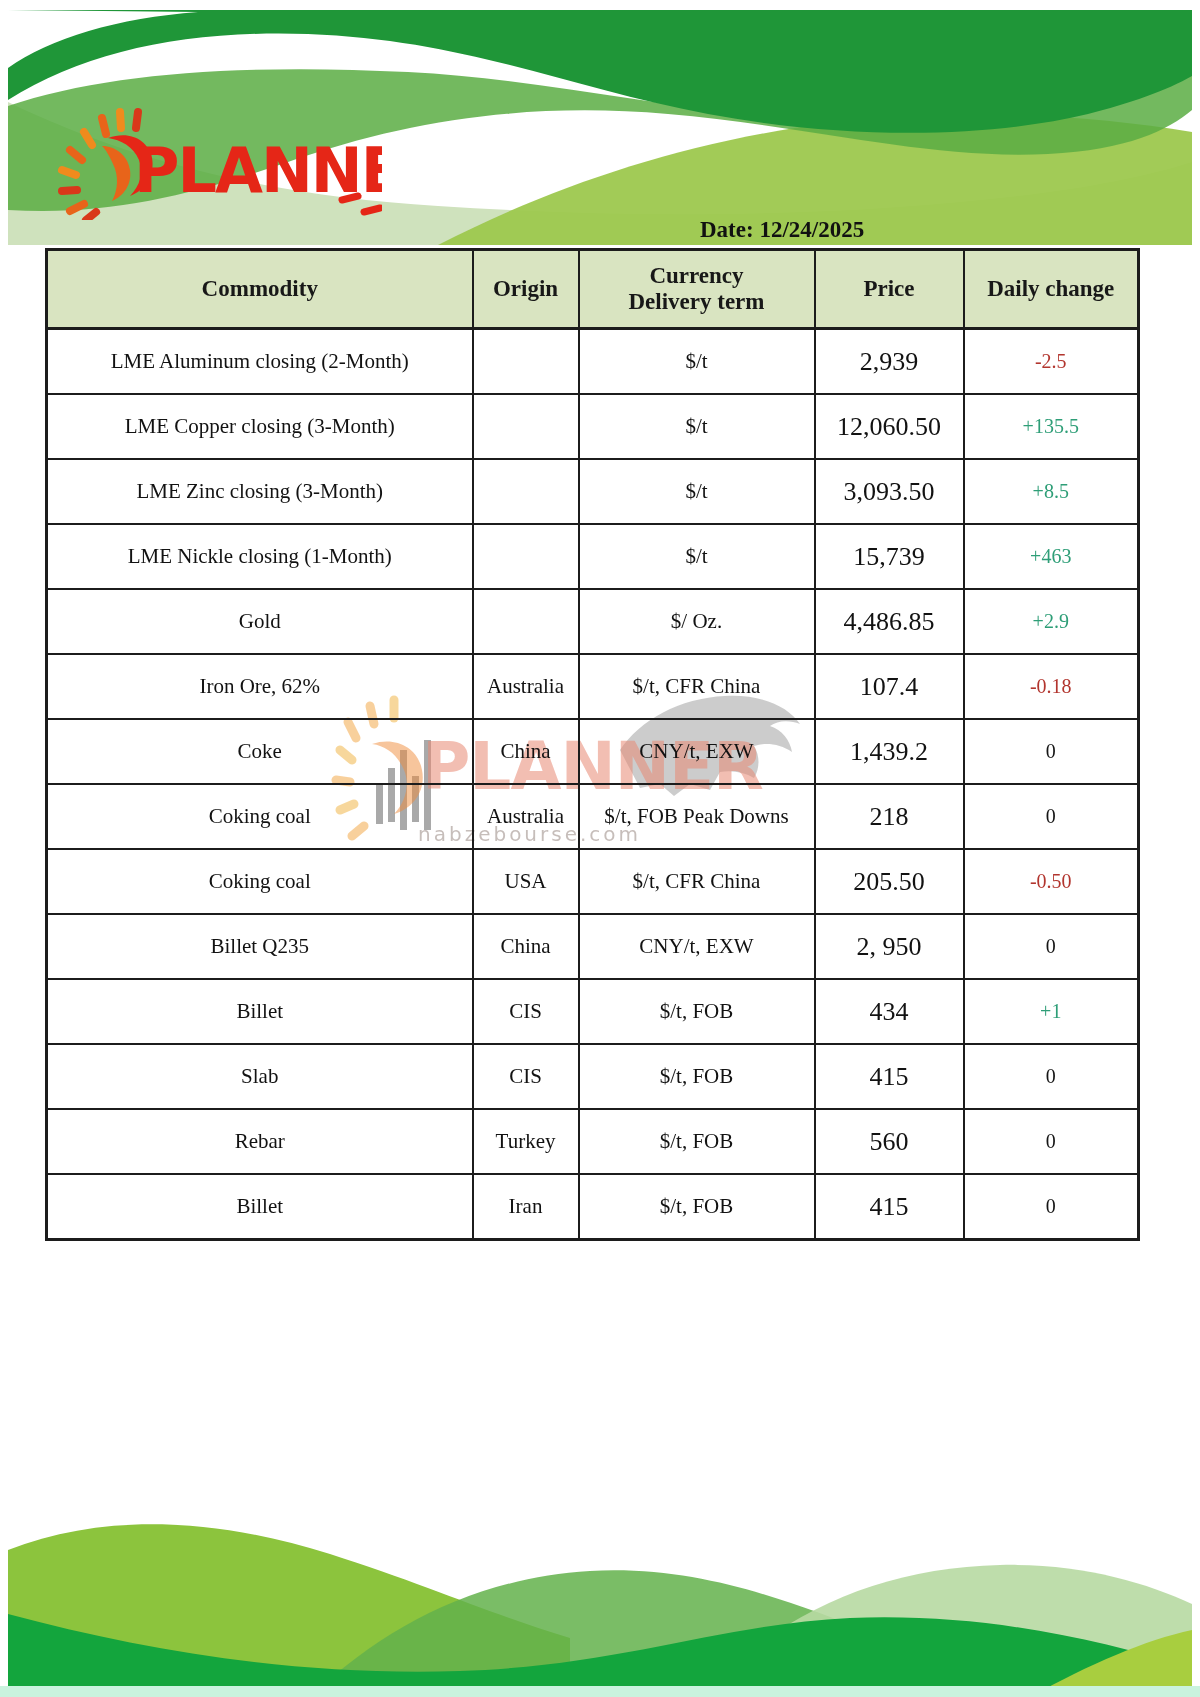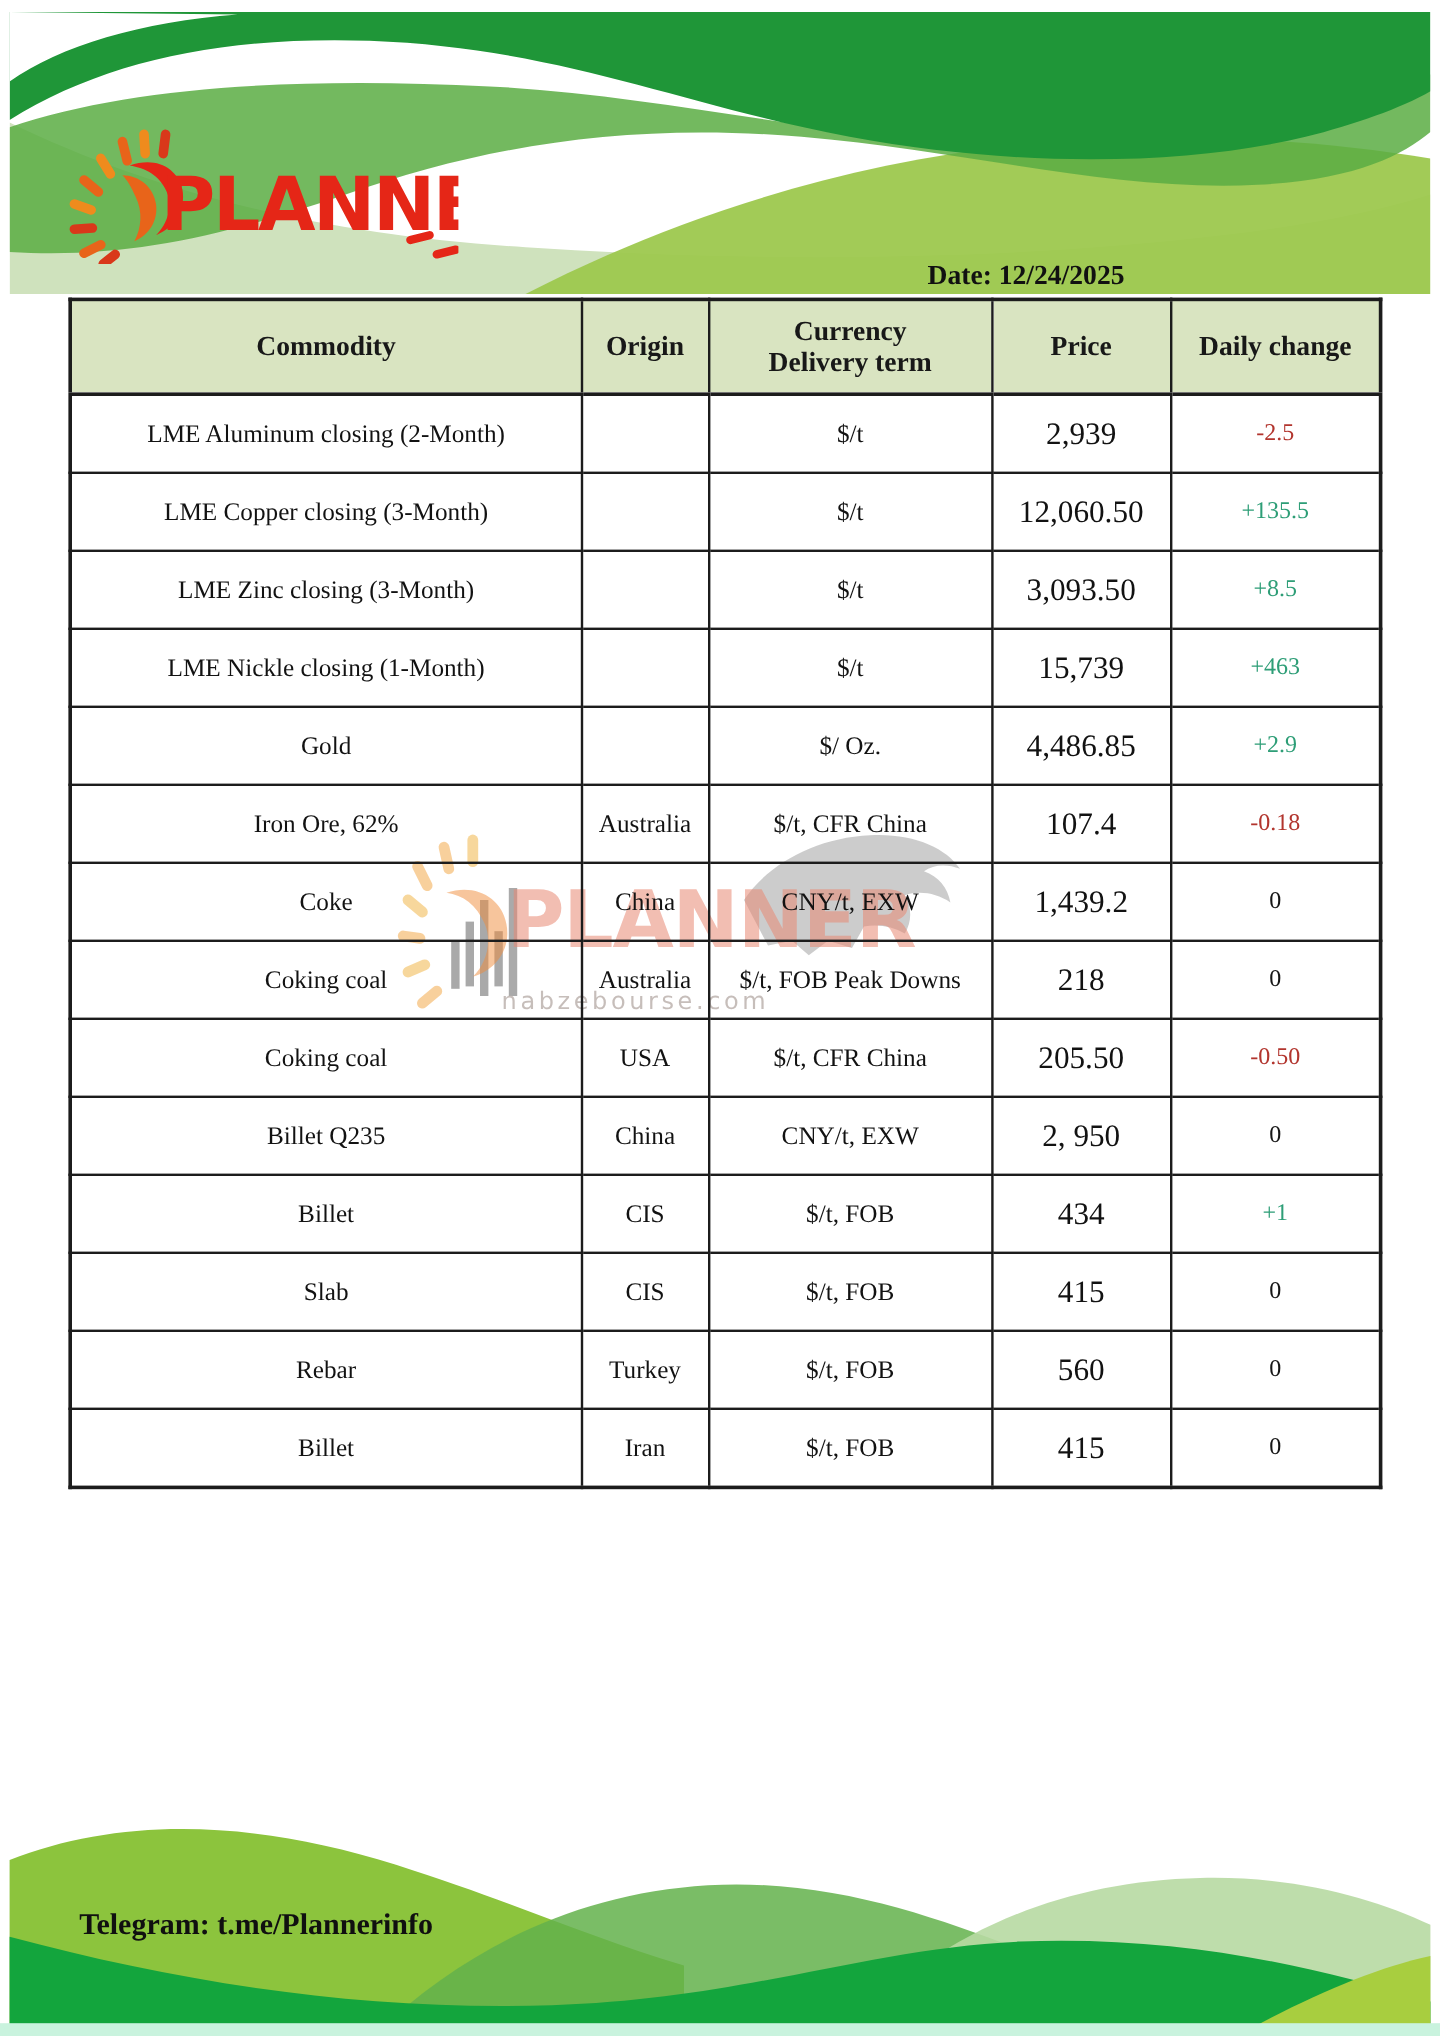--- a/index.html
+++ b/index.html
@@ -19,25 +19,25 @@
   .logo{position:absolute;top:100px;left:42px;width:340px;height:120px;}
   .logo svg{display:block;width:100%;height:100%;}
   .logo-text{
     font-family:"DejaVu Sans", sans-serif;
     font-weight:bold;
     letter-spacing:-2px;
   }
   
   .date-line{
     position:absolute;top:217px;left:700px;width:310px;
-    text-align:center;
+    text-align:left;
     font-weight:bold;font-size:23px;color:#111;
   }
   
-  .price-table-wrap{position:absolute;top:248px;left:57px;width:1092px;}
+  .price-table-wrap{position:absolute;top:248px;left:45px;width:1092px;}
   table.price-table{
     border-collapse:collapse;table-layout:fixed;width:1092px;
     background:transparent;
   }
   table.price-table th, table.price-table td{
     border:2px solid #1c1c1c;
     text-align:center;vertical-align:middle;
     padding:0 4px;
     overflow:hidden;
   }
@@ -287,15 +287,14 @@
     <svg viewBox="0 0 1200 225" preserveAspectRatio="none">
       <path d="M8,78 C100,42 210,44 330,82 C430,114 490,142 570,166 L570,225 L8,225 Z" fill="#8cc43d"></path>
       <path d="M310,225 C390,150 480,106 590,99 C700,93 790,130 870,160 L870,225 Z" fill="#63b14b" opacity="0.85"></path>
       <path d="M700,225 C780,140 880,96 1000,93 C1080,91 1145,110 1192,132 L1192,225 Z" fill="#b7d9a2" opacity="0.9"></path>
       <path d="M8,142 C150,180 300,204 460,199 C620,194 720,152 850,146 C980,141 1090,165 1192,196 L1192,225 L8,225 Z" fill="#13a53d"></path>
       <path d="M1030,225 C1090,192 1145,168 1192,158 L1192,225 Z" fill="#a8ce3f"></path>
       <rect x="0" y="214" width="1200" height="11" fill="#c9f3de"></rect>
     </svg>
   </div>
 
-  <div class="telegram-line">Telegram: t.me/Plannerinfo</div>
 
 </div>
 
 </body></html>

